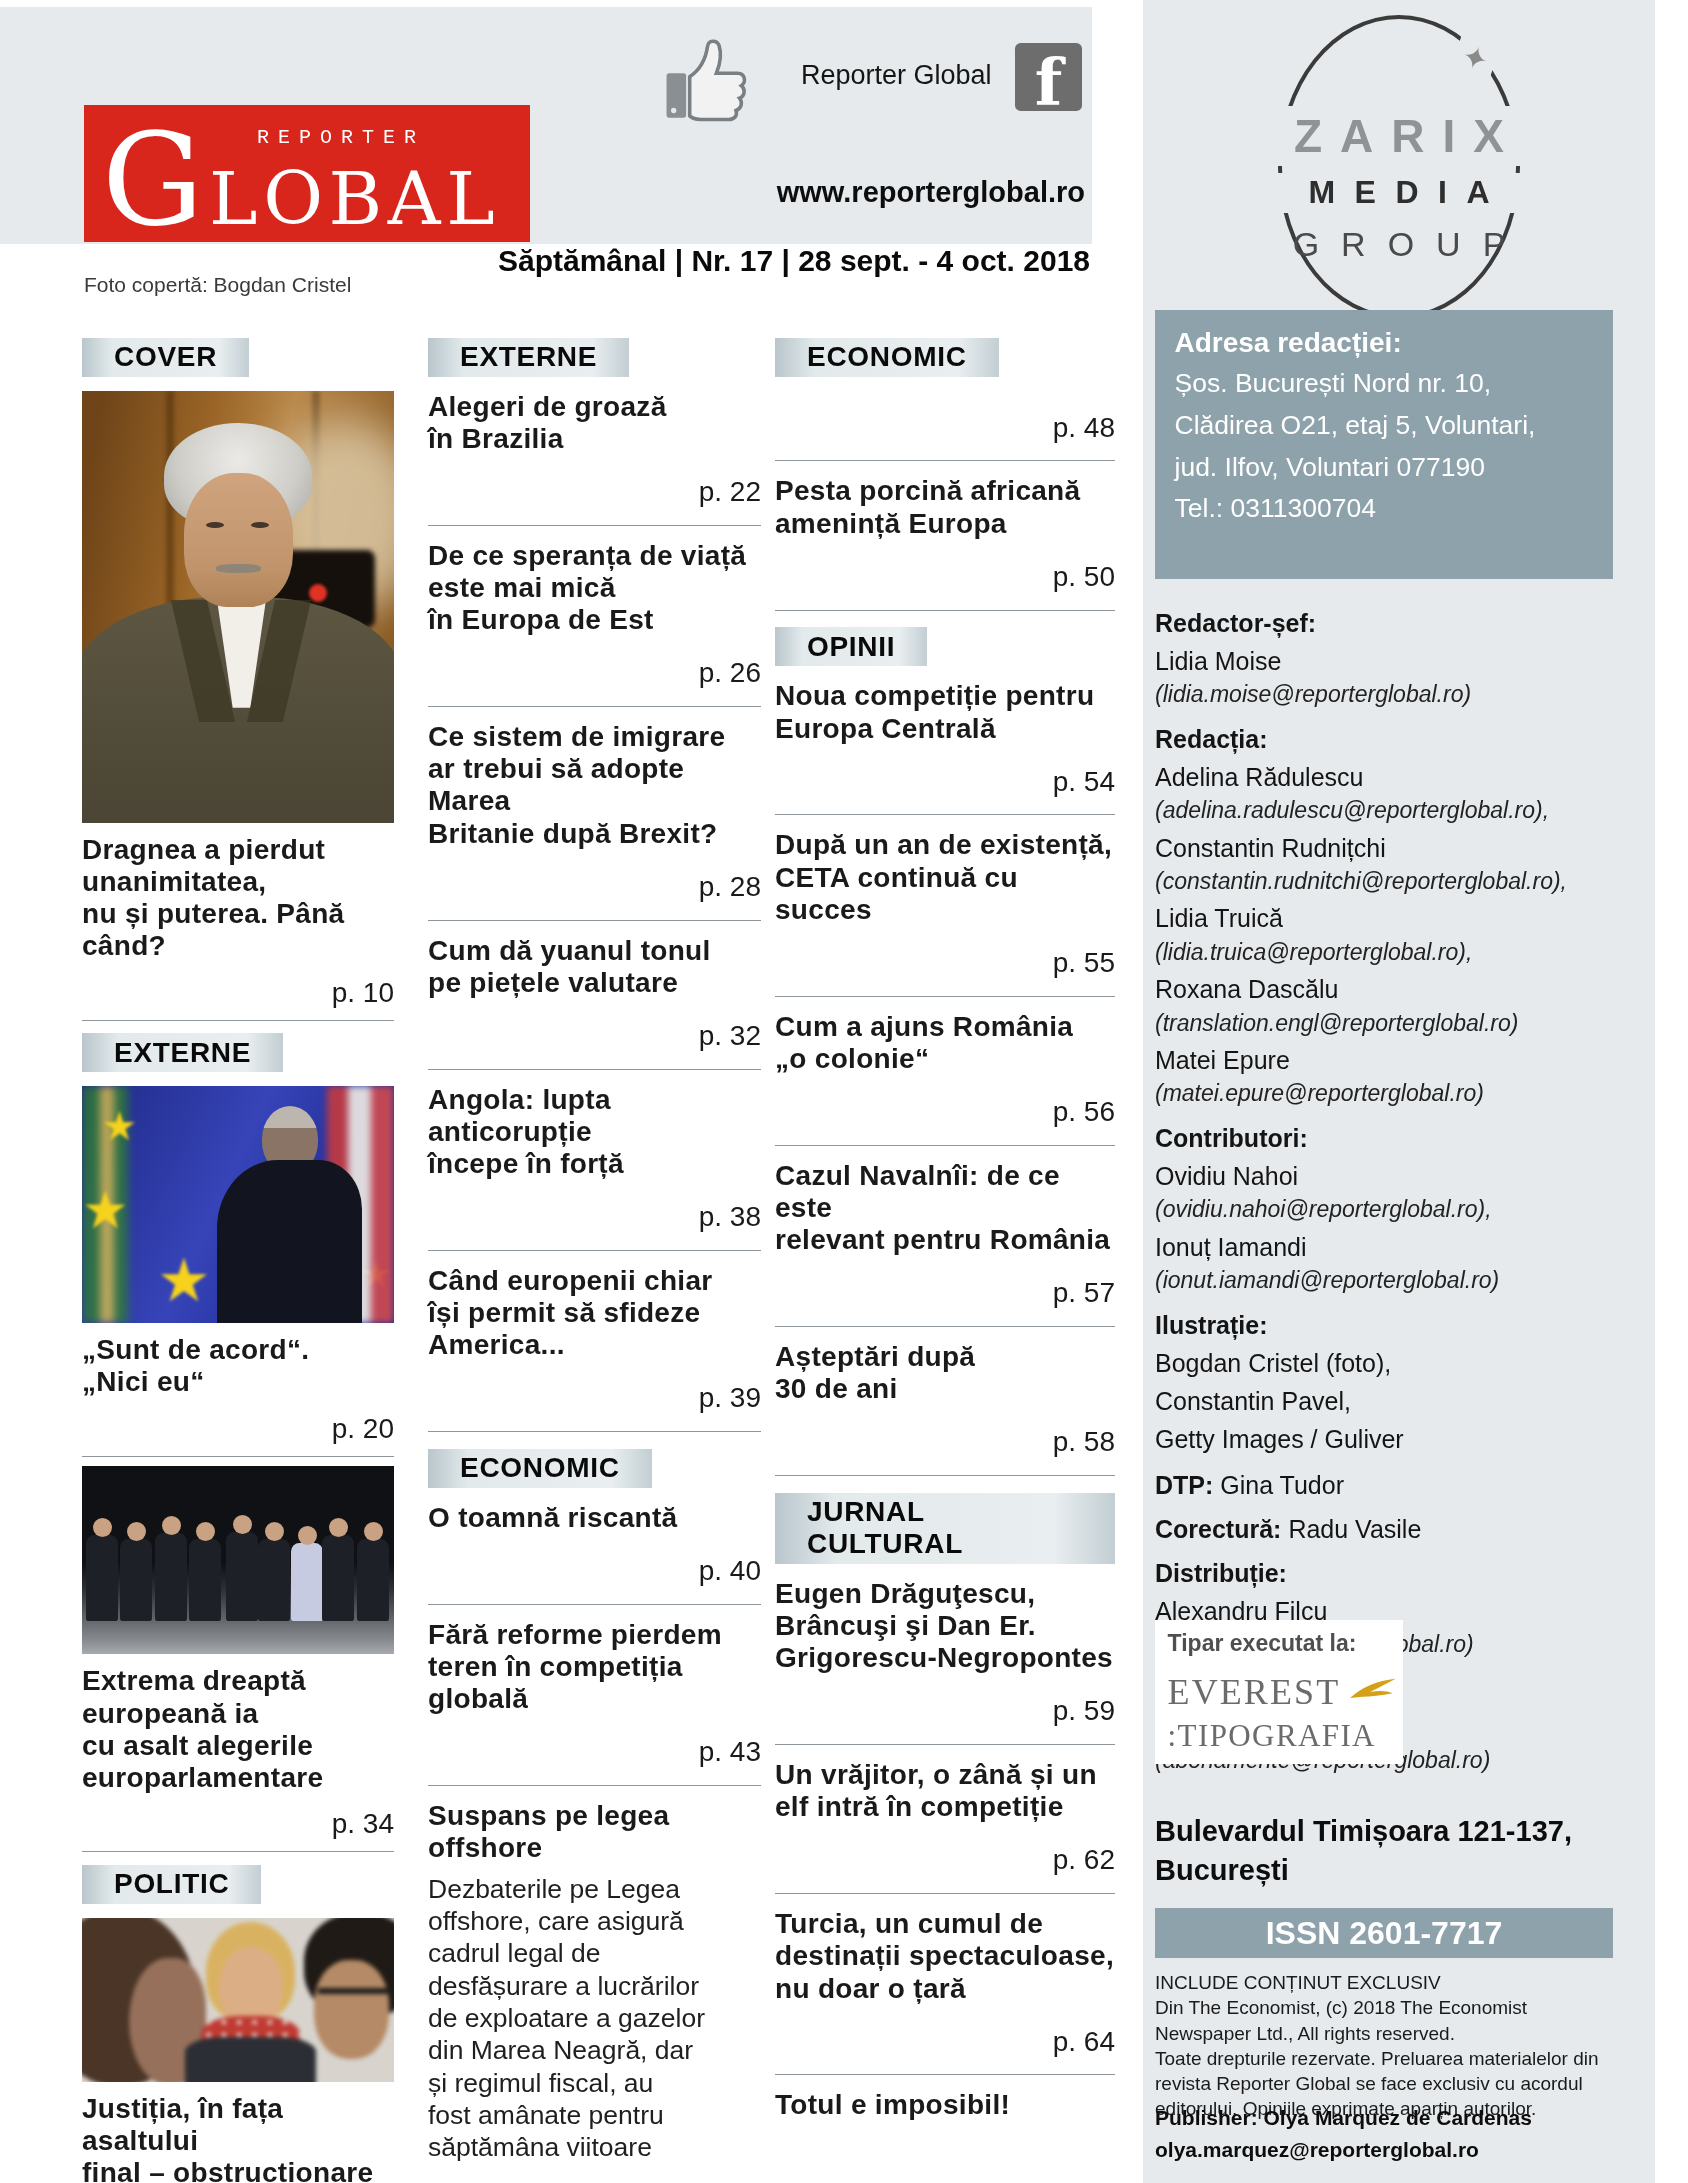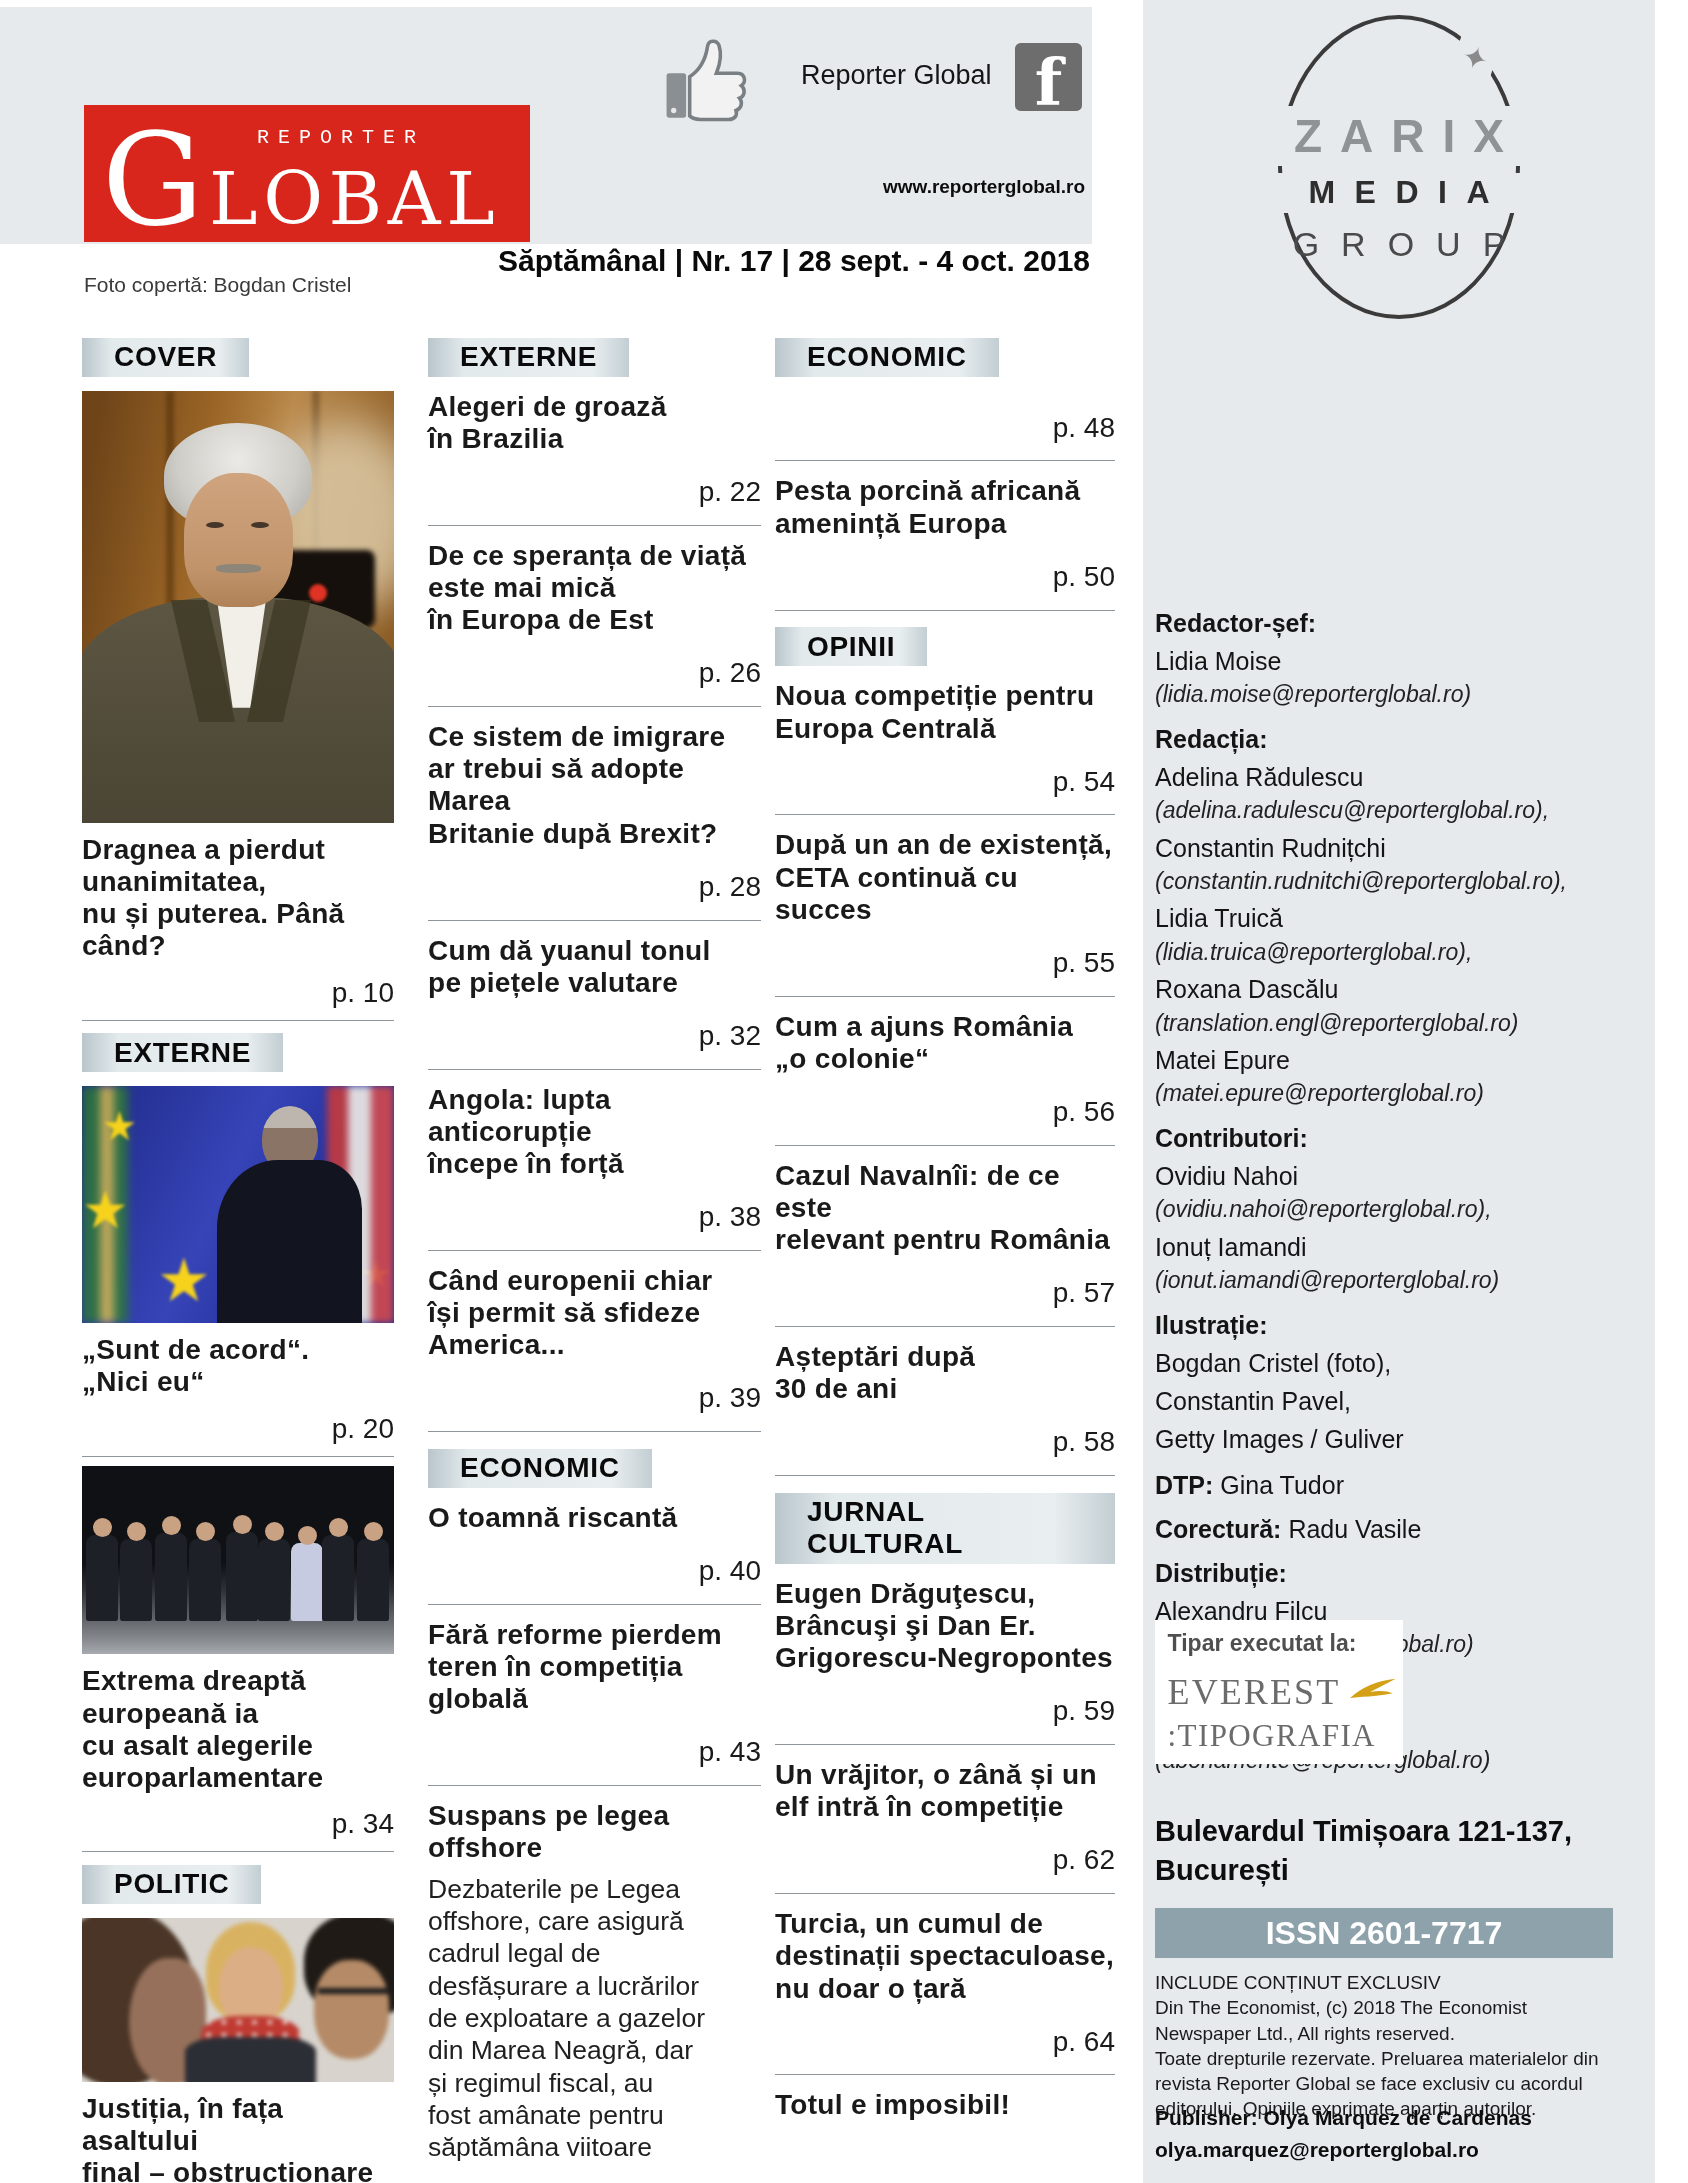--- a/index.html
+++ b/index.html
@@ -11,21 +11,21 @@
   .logo{position:absolute;left:84px;top:98px;width:446px;height:137px;background:#d8261d;color:#fff;
         font-family:"DejaVu Serif",serif;overflow:visible;}
   .logo-global{position:absolute;left:18px;bottom:7px;font-size:73px;line-height:1;letter-spacing:5.6px;}
   .logo-global::first-letter{font-size:127px;line-height:.72;}
   .logo-reporter{position:absolute;left:173px;top:21px;font-size:20px;letter-spacing:9px;font-family:Liberation Mono, monospace;}
   .thumb{position:absolute;left:663px;top:26.5px;}
   .fb-label{position:absolute;left:801px;top:53px;font-size:27px;color:#151515;}
   .fb-icon{position:absolute;left:1015px;top:36px;width:67px;height:68px;background:#6d6d6d;border-radius:5.6px;
            color:#fff;display:flex;align-items:flex-end;justify-content:center;font-family:"DejaVu Serif",serif;
            font-size:64px;font-weight:bold;line-height:.9;overflow:hidden;}
-  .website{position:absolute;left:628px;top:169px;width:457px;text-align:right;font-size:19px;font-weight:bold;color:#0d0d0d;}
+  .website{position:absolute;left:628px;top:169px;width:457px;text-align:right;font-size:29px;font-weight:bold;color:#0d0d0d;}
   .photo-credit{position:absolute;left:84px;top:273px;font-size:21px;color:#3a3a3a;}
   .issue-info{position:absolute;left:488px;top:244px;width:602px;text-align:right;font-weight:bold;font-size:30px;color:#0a0a0a;}
 
   
   .sidebar{position:absolute;left:1143px;top:0;width:512px;height:2183px;background:#e6eaec;}
   .z-ring{position:absolute;left:50%;top:15.3px;transform:translateX(-50%);width:234px;height:296px;
           border:4.9px solid #3b3b3b;border-radius:50%;}
   .z-spark{position:absolute;left:312px;top:39px;font-size:31px;color:#8a8a8a;background:#e6eaec;
            padding:1.4px 7px;transform:rotate(18deg);}
   .z-name{position:absolute;left:0;right:0;top:106px;text-align:center;font-size:46px;font-weight:bold;
@@ -160,20 +160,27 @@
 
   <aside class="sidebar">
     <div>
       <div class="z-ring"></div>
       <div class="z-spark">✦</div>
       <div class="z-name">ZARIX</div>
       <div class="z-media">MEDIA</div>
       <div class="z-group">GROUP</div>
     </div>
 
+    <div class="addr">
+      <div class="addr-title">Adresa redacției:</div>
+      <div class="addr-lines">Șos. București Nord nr. 10,
+Clădirea O21, etaj 5, Voluntari,
+jud. Ilfov, Voluntari 077190
+Tel.: 0311300704</div>
+    </div>
 
     <div class="mast">
       <div class="m-label">Redactor-șef:</div>
       <div class="m-name">Lidia Moise</div>
       <div class="m-email">(lidia.moise@reporterglobal.ro)</div>
 
       <div class="m-label">Redacția:</div>
       <div class="m-name">Adelina Rădulescu</div>
       <div class="m-email">(adelina.radulescu@reporterglobal.ro),</div>
       <div class="m-name">Constantin Rudnițchi</div>

